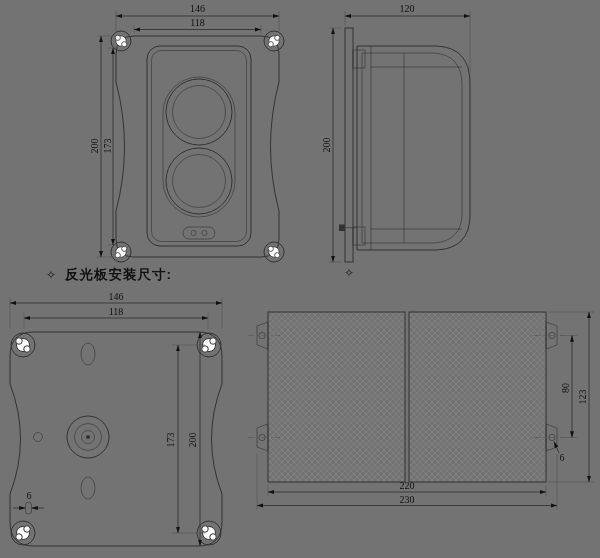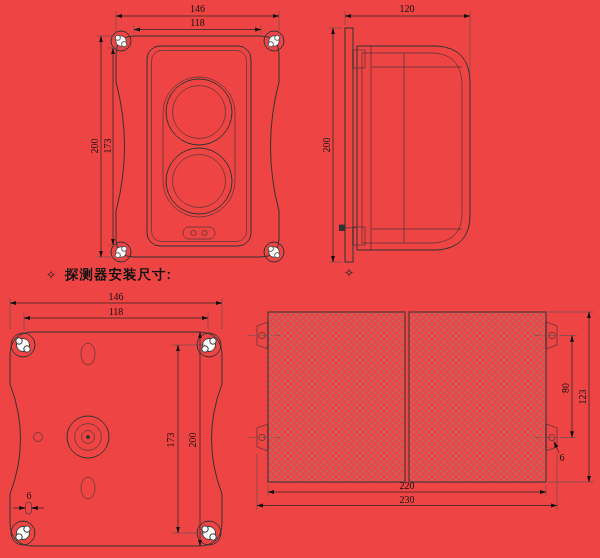--- a/index.html
+++ b/index.html
@@ -1,17 +1,17 @@
 <!DOCTYPE html>
 <html><head>
 <meta charset="utf-8">
 <style>
   html,body{margin:0;padding:0;background:#fff;}
   #canvas{
-    position:relative;width:600px;height:558px;background:#ef4444;
+    position:relative;width:600px;height:558px;background:#737373;
     font-family:"Liberation Sans", sans-serif;overflow:hidden;
   }
   svg{position:absolute;left:0;top:0;}
   .w{fill:#fff;}
   .ln{stroke:#333;stroke-width:1;fill:none;}
   .ln2{stroke:#333;stroke-width:0.6;fill:none;}
   .ext{stroke:#555;stroke-width:0.6;fill:none;}
   .dimline{stroke:#222;stroke-width:0.7;fill:none;}
   .cl{stroke:#555;stroke-width:0.6;fill:none;stroke-dasharray:7 2.5 1.5 2.5;}
   .dim-text{font:10px "Liberation Serif", serif;fill:#111;text-anchor:middle;}
@@ -184,19 +184,19 @@
     <text class="dim-text" x="407" y="489">220</text>
     <line class="ext" x1="257" y1="454" x2="257" y2="510"></line>
     <line class="ext" x1="557" y1="454" x2="557" y2="510"></line>
     <line class="dimline" x1="257" y1="505.5" x2="557" y2="505.5" marker-start="url(#arr)" marker-end="url(#arr)"></line>
     <text class="dim-text" x="407" y="502.5">230</text>
   </g>
 </svg>
 
 <div class="section-label" style="left:46px;top:266px;">
   <span class="bullet">✧</span>
-  <span>探测器安装尺寸:</span>
+  <span>反光板安装尺寸:</span>
 </div>
 <div class="section-label" style="left:344px;top:266px;">
   <span class="bullet">✧</span>
 </div>
 
 </div>
 
 </body></html>

